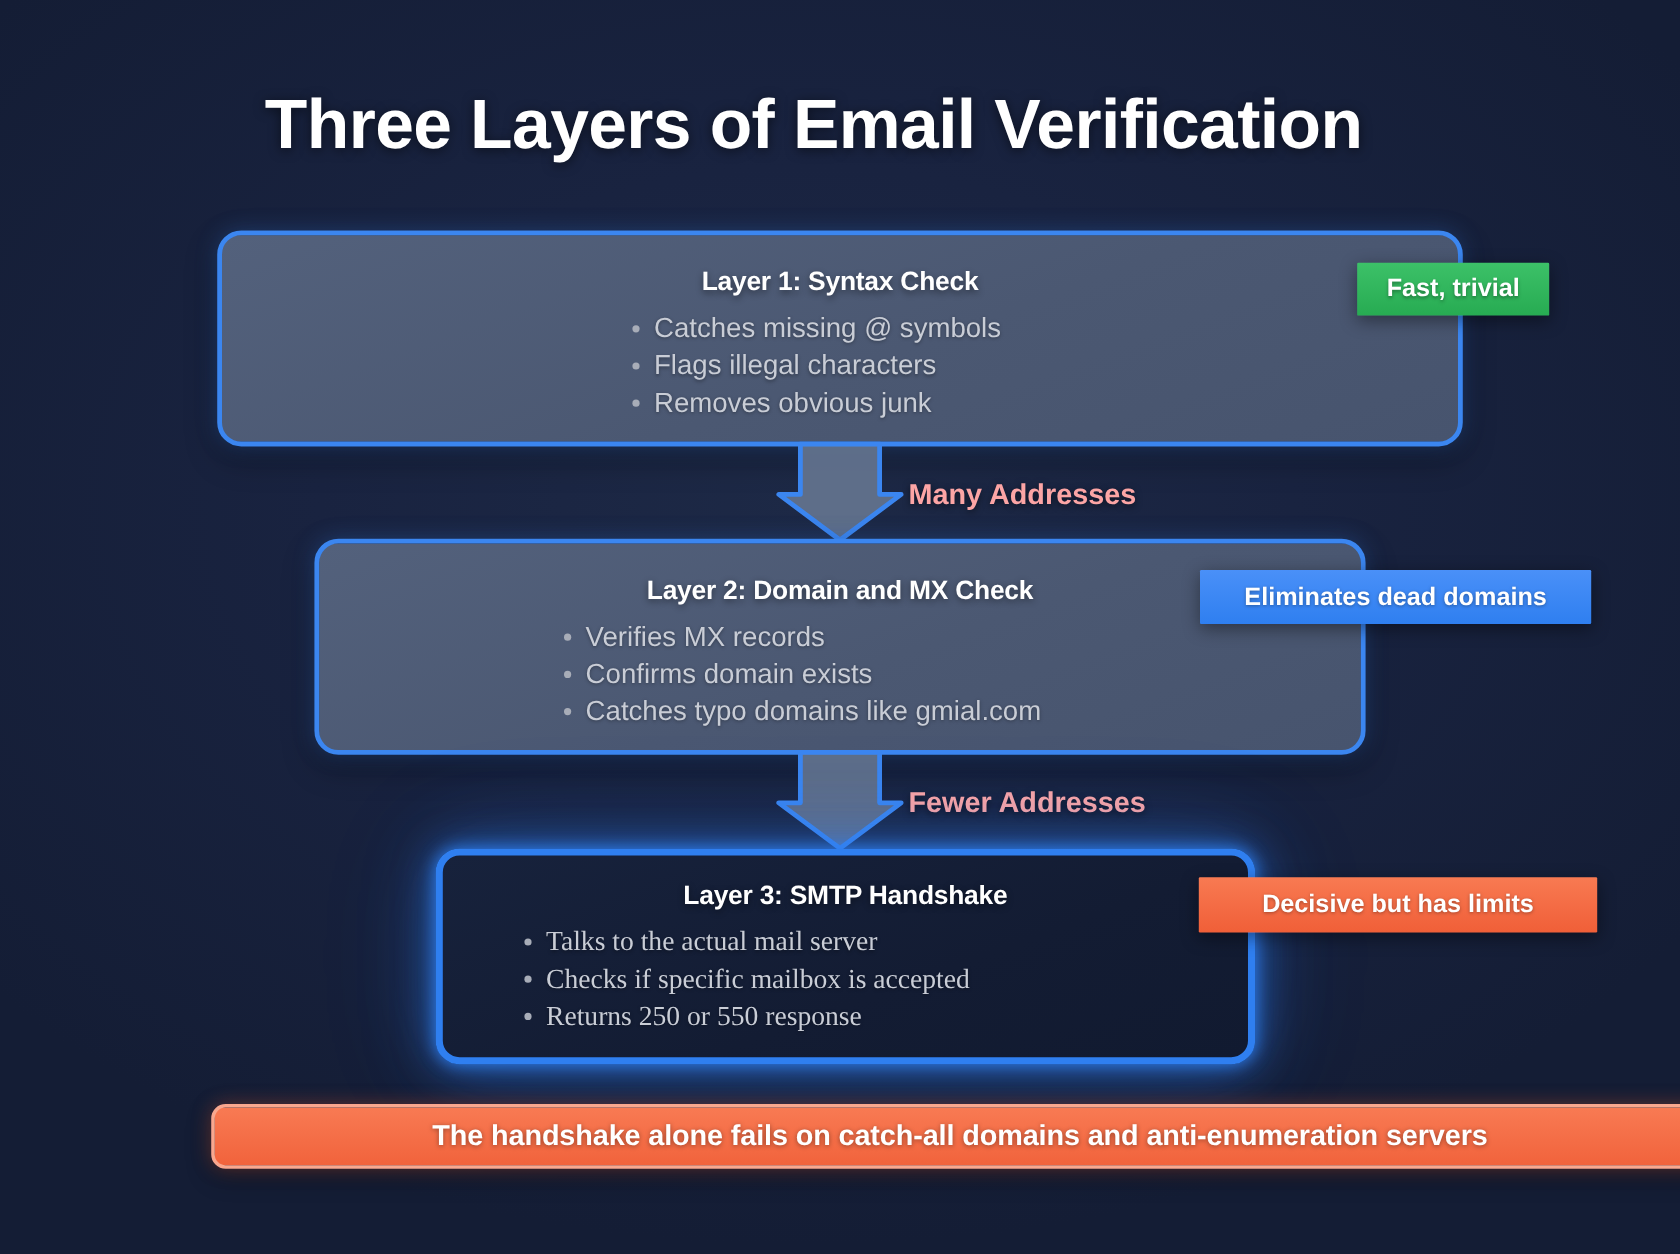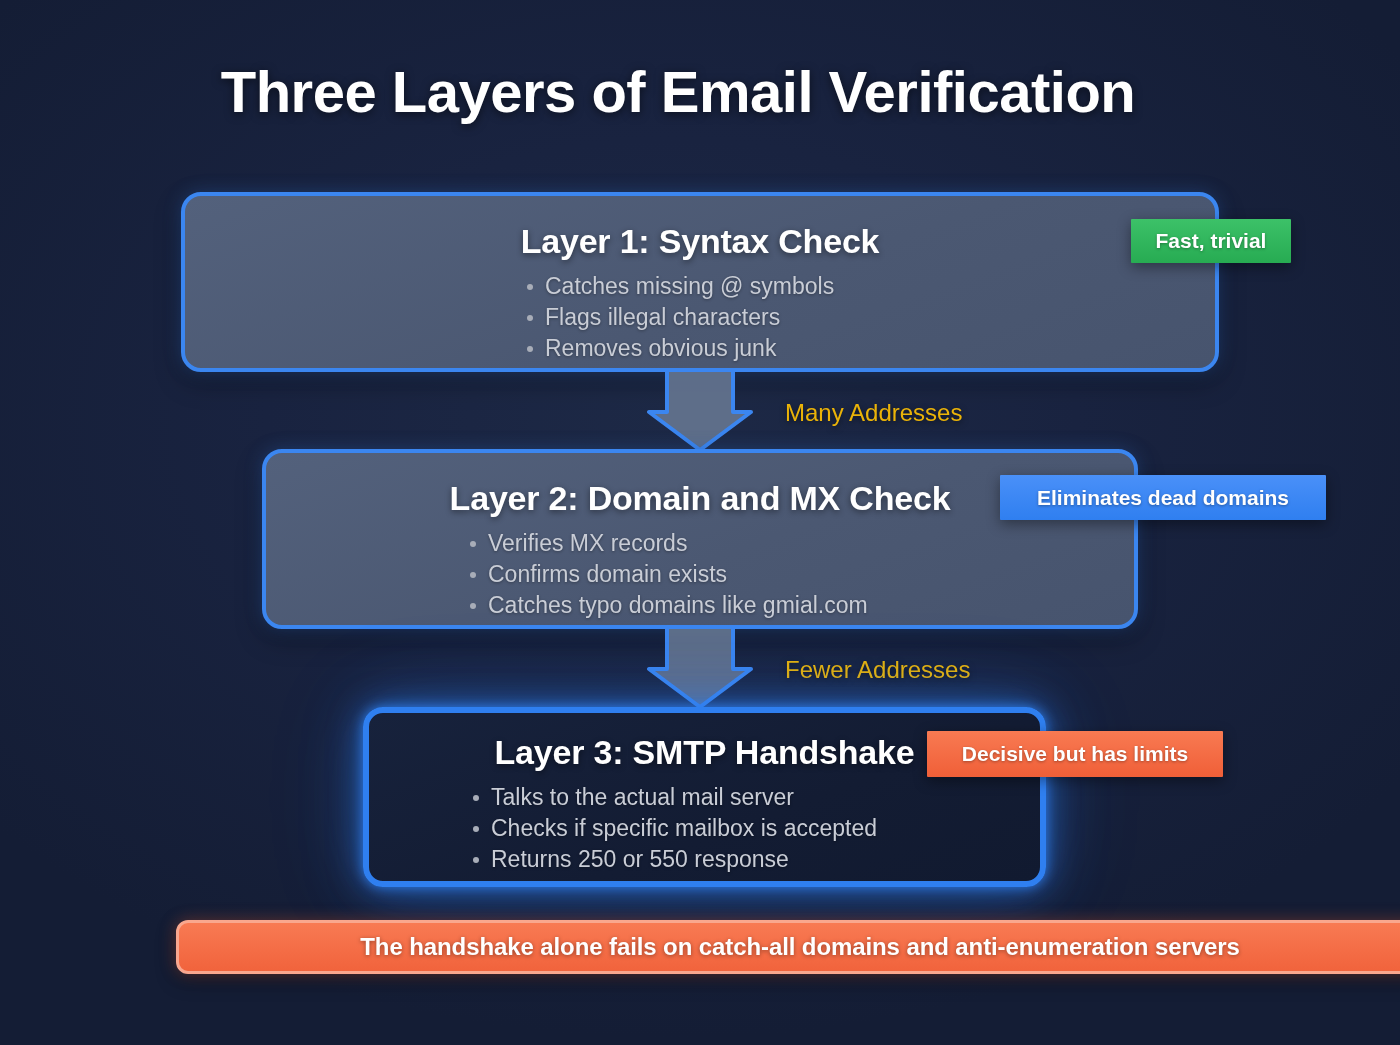--- a/index.html
+++ b/index.html
@@ -20,21 +20,21 @@
   }
 
   .stage {
     position: absolute;
     inset: 0;
   }
 
   
   .page-title {
     position: absolute;
-    top: 58px;
+    top: 70px;
     left: 0;
     width: 1356px;
     text-align: center;
     font-size: 58px;
     font-weight: bold;
     letter-spacing: -0.5px;
     color: #ffffff;
     text-shadow: 0 2px 10px rgba(0,0,0,0.55);
   }
 
@@ -73,21 +73,21 @@
     border-color: #2f7ff0;
     box-shadow:
       0 0 12px rgba(47,127,240,0.85),
       0 0 32px rgba(47,127,240,0.55),
       0 0 62px rgba(47,127,240,0.30),
       0 0 100px rgba(47,127,240,0.16);
   }
 
   .layer-heading {
     text-align: center;
-    font-size: 34px;
+    font-size: 22px;
     font-weight: bold;
     color: #ffffff;
     letter-spacing: -0.2px;
     text-shadow: 0 2px 6px rgba(0,0,0,0.45);
     padding-top: 26px;
   }
 
   .layer-1 .layer-heading,
   .layer-2 .layer-heading { padding-top: 26px; }
   .layer-3 .layer-heading { padding-top: 20px; }
@@ -112,21 +112,21 @@
     left: 6px;
     top: 13px;
     width: 6px;
     height: 6px;
     border-radius: 50%;
     background: #a8adb8;
   }
 
   .layer-1 .bullets { padding-left: 336px; }
   .layer-2 .bullets { padding-left: 198px; }
-  .layer-3 .bullets { padding-left: 98px; }
+  .layer-3 .bullets { padding-left: 62px; font-family: Liberation Serif, serif; }
 
   
   .badge {
     position: absolute;
     border-radius: 1px;
     font-size: 21px;
     font-weight: bold;
     color: #ffffff;
     display: flex;
     align-items: center;
@@ -146,44 +146,43 @@
 
   .badge-blue {
     left: 1000px;
     top: 475px;
     width: 326px;
     height: 45px;
     background: linear-gradient(180deg, #4a90f8 0%, #2f7ff0 100%);
   }
 
   .badge-orange {
-    left: 927px;
+    left: 999px;
     top: 731px;
-    width: 296px;
+    width: 332px;
     height: 46px;
     background: linear-gradient(180deg, #f87a52 0%, #f05f38 100%);
   }
 
   
   .arrow {
     position: absolute;
     pointer-events: none;
   }
 
   .arrow-1 { left: 645px; top: 368px; }
   .arrow-2 { left: 645px; top: 625px; }
 
   .flow-label {
     position: absolute;
     font-size: 24px;
-    font-weight: normal;
-    color: #eab308;
+    font-weight: bold;
+    color: #fca5a5;
     white-space: nowrap;
     text-shadow: 0 2px 6px rgba(0,0,0,0.55);
-    margin-left: 28px;
   }
 
   .flow-label-1 { left: 757px; top: 399px; }
   .flow-label-2 { left: 757px; top: 656px; }
 
   
   .banner {
     position: absolute;
     left: 176px;
     top: 920px;

